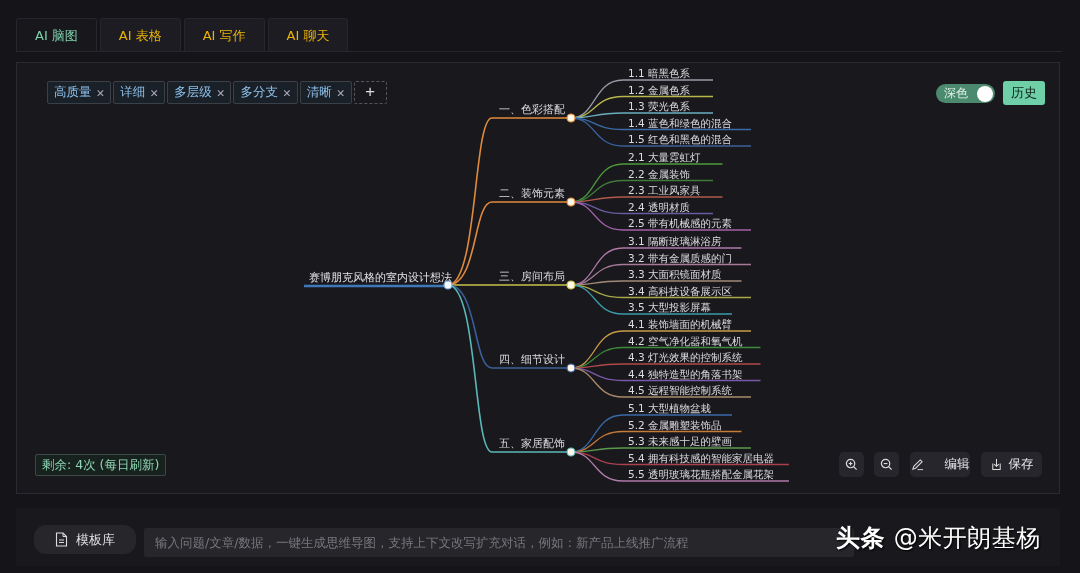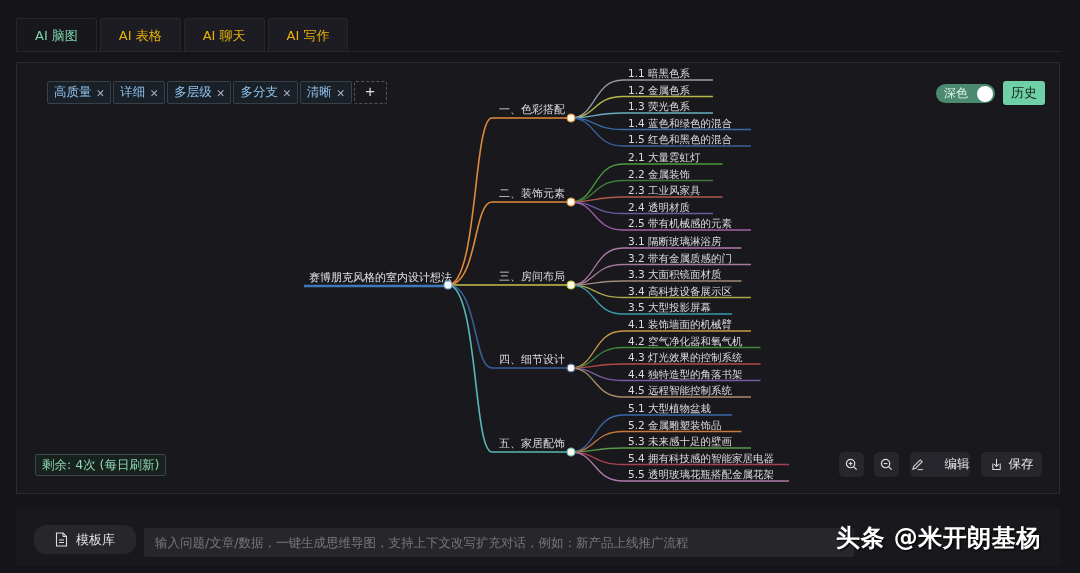--- a/index.html
+++ b/index.html
@@ -17,30 +17,30 @@
   .toggle .knob{position:absolute;right:2px;top:1.5px;width:16px;height:16px;border-radius:50%;background:#fff;}
   .history{position:absolute;left:986px;top:18px;width:42px;height:24px;background:#6fd0a8;border-radius:3px;color:#10241a;font-size:13px;display:flex;align-items:center;justify-content:center;cursor:pointer;}
   .quota{position:absolute;left:18px;top:391px;height:22px;padding:0 6px;font-size:12.5px;color:#8fd6b4;background:#17221e;border:1px solid #3b4a44;border-radius:2px;display:flex;align-items:center;box-sizing:border-box;}
   .ctrl{position:absolute;top:389px;height:25px;background:#26262c;border-radius:5px;display:flex;align-items:center;justify-content:center;gap:6px;font-size:12.5px;color:#e6e6ea;cursor:pointer;}
   .mm{position:absolute;left:0;top:0;}
   .bottom{position:absolute;left:16px;top:508px;width:1044px;height:58px;background:#18181d;}
   .tpl-btn{position:absolute;left:18px;top:17px;width:102px;height:29px;background:#26262b;border-radius:12px;display:flex;align-items:center;justify-content:center;gap:8px;font-size:13px;color:#e2e2e6;cursor:pointer;}
   .prompt{position:absolute;left:128px;top:20px;width:710px;height:29px;background:#26262b;border:none;border-radius:2px;padding:0 11px;box-sizing:border-box;font-size:12.5px;color:#ccc;outline:none;font-family:"DejaVu Sans","Liberation Sans",sans-serif;}
   .prompt::placeholder{color:#77777d;}
   .watermark{position:absolute;left:836px;top:522px;font-size:24px;color:#fff;font-weight:bold;text-shadow:1px 1px 2px #000;letter-spacing:0.5px;}
-  .watermark .at{font-weight:bold;}
+  .watermark .at{font-weight:normal;}
 </style>
 </head>
 <body>
 
 <div class="tabs" id="tabs">
     <div class="tab active">AI 脑图</div>
     <div class="tab">AI 表格</div>
+    <div class="tab">AI 写作</div>
     <div class="tab">AI 聊天</div>
-    <div class="tab">AI 写作</div>
   </div>
 <div class="tabs-line"></div>
 
 <div class="panel">
   <div class="tags" id="tags">
       <div class="tag">
         <span>高质量</span>
         <span class="x">✕</span>
       </div>
       <div class="tag">

